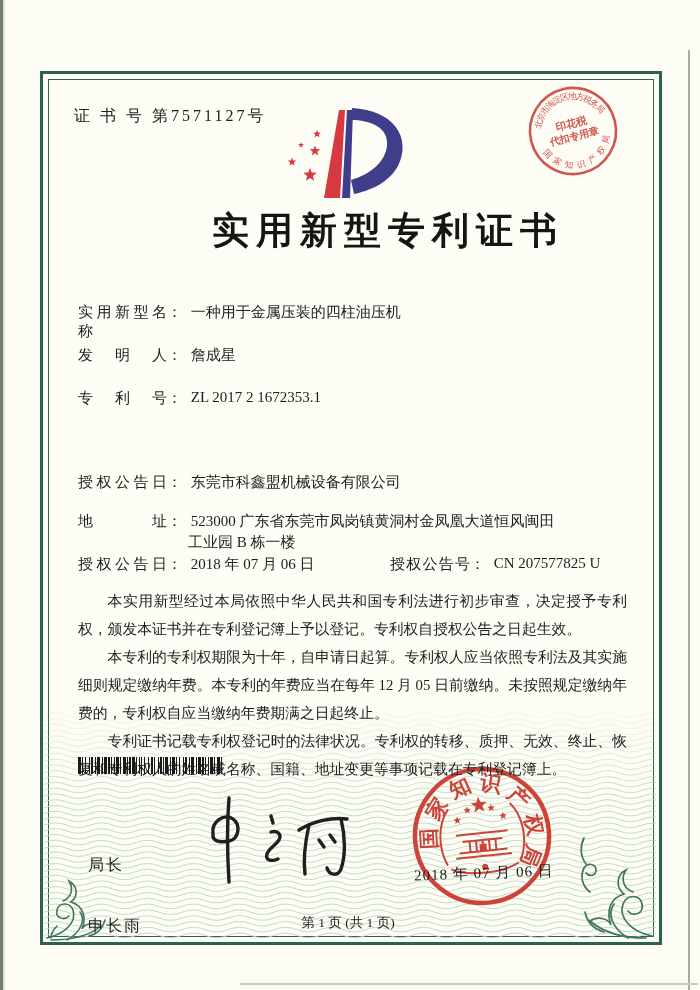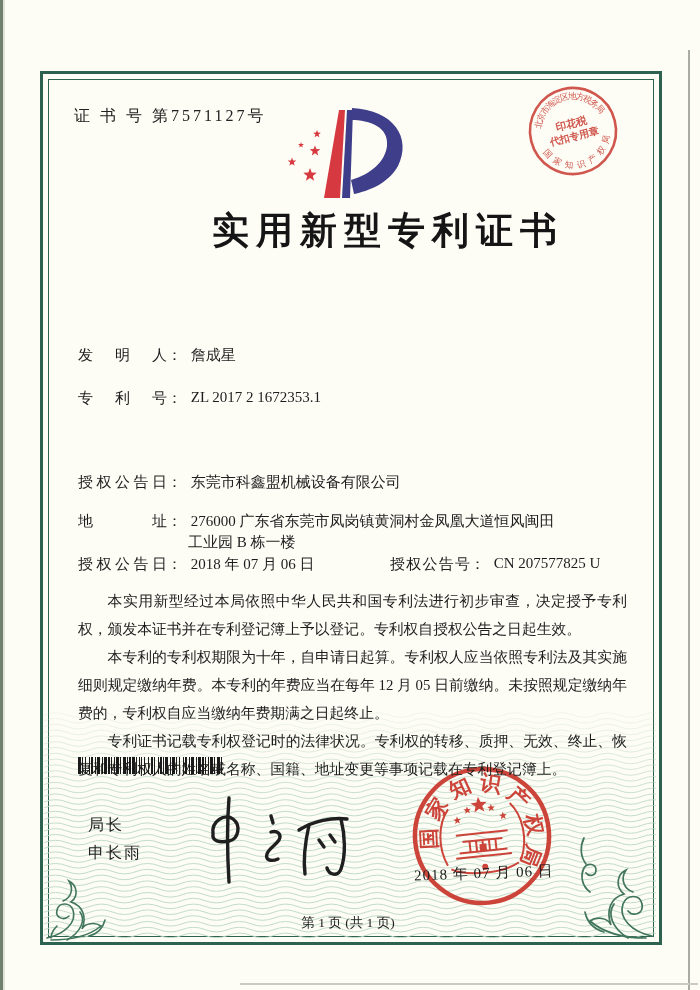--- a/index.html
+++ b/index.html
@@ -24,21 +24,21 @@
   .fvalue{display:inline-block;margin-left:5px;vertical-align:top;max-width:455px;}
   .addr2{position:absolute;left:110px;top:21px;white-space:nowrap;}
   .pair2{position:absolute;left:312px;top:0;}
   .pair2 .flabel{width:80px;}
   .paras{position:absolute;left:78px;top:587px;width:549px;font-size:14.8px;
          line-height:28px;color:#1d1d1d;text-align:justify;z-index:5;}
   .paras p{margin:0;text-indent:2em;}
   .barcode{position:absolute;left:78px;top:757px;z-index:5;}
   .signer{position:absolute;left:88px;top:815px;font-size:16px;color:#222;z-index:5;
           font-family:"Liberation Sans","DejaVu Sans",sans-serif;}
-  .signer div{margin-bottom:7px;letter-spacing:2px;}
+  .signer div{margin-bottom:7px;letter-spacing:2px;margin-top:40px;}
   .signature{position:absolute;left:183px;top:790px;z-index:6;}
   .seal{position:absolute;left:397px;top:751px;z-index:3;opacity:.92;}
   .seal-date{position:absolute;left:414px;top:864px;z-index:4;font-size:15px;
              letter-spacing:1px;color:#1c1c1c;transform:rotate(-2deg);white-space:nowrap;}
   .tax-stamp{position:absolute;left:518px;top:76px;opacity:.92;}
   .waves{position:absolute;left:44px;top:712px;z-index:1;}
   .flourish{position:absolute;z-index:2;}
   .flourish.fl-left{left:43px;top:868px;}
   .flourish.fl-right{left:572px;top:836px;}
   .footer{position:absolute;left:40px;top:914px;width:616px;text-align:center;
@@ -154,35 +154,39 @@
     <path d="M84,14 C126,16 144,44 130,72 C120,90 100,97 86,100 L83,86 C103,80 117,68 119,52 C121,33 102,26 83,26 Z" fill="#3e3e8a"></path>
   <path d="M49.0,36.0L50.0,38.6L52.8,38.8L50.6,40.5L51.4,43.2L49.0,41.7L46.6,43.2L47.4,40.5L45.2,38.8L48.0,38.6Z" fill="#d6393f"></path>
       <path d="M33.0,48.0L33.7,50.0L35.9,50.1L34.2,51.4L34.8,53.4L33.0,52.3L31.2,53.4L31.8,51.4L30.1,50.1L32.3,50.0Z" fill="#d6393f"></path>
       <path d="M47.0,51.5L48.4,55.1L52.2,55.3L49.2,57.7L50.2,61.4L47.0,59.3L43.8,61.4L44.8,57.7L41.8,55.3L45.6,55.1Z" fill="#d6393f"></path>
       <path d="M24.0,63.5L25.1,66.5L28.3,66.6L25.8,68.6L26.6,71.6L24.0,69.9L21.4,71.6L22.2,68.6L19.7,66.6L22.9,66.5Z" fill="#d6393f"></path>
       <path d="M42.0,74.0L43.7,78.6L48.7,78.8L44.8,81.9L46.1,86.7L42.0,83.9L37.9,86.7L39.2,81.9L35.3,78.8L40.3,78.6Z" fill="#d6393f"></path>
     </svg>
 
   <div class="title">实用新型专利证书</div>
 
+  <div class="field-row" style="top:303px">
+    <span class="flabel">实用新型名称</span><span class="fcolon">：</span>
+    <span class="fvalue">一种用于金属压装的四柱油压机</span>
+  </div>
   <div class="field-row" style="top:346px">
     <span class="flabel">发明人</span><span class="fcolon">：</span>
     <span class="fvalue">詹成星</span>
   </div>
   <div class="field-row" style="top:389px">
     <span class="flabel">专利号</span><span class="fcolon">：</span>
     <span class="fvalue">ZL 2017 2 1672353.1</span>
   </div>
   <div class="field-row" style="top:473px">
     <span class="flabel">授权公告日</span><span class="fcolon">：</span>
     <span class="fvalue">东莞市科鑫盟机械设备有限公司</span>
   </div>
   <div class="field-row" style="top:512px">
     <span class="flabel">地址</span><span class="fcolon">：</span>
-    <span class="fvalue">276000 广东省东莞市凤岗镇黄洞村金凤凰大道恒风闽田</span>
+    <span class="fvalue">523000 广东省东莞市凤岗镇黄洞村金凤凰大道恒风闽田</span>
     <span class="addr2">工业园 B 栋一楼</span>
   </div>
   <div class="field-row" style="top:555px">
     <span class="flabel">授权公告日</span><span class="fcolon">：</span>
     <span class="fvalue">2018 年 07 月 06 日</span>
     <span class="pair2">
       <span class="flabel">授权公告号</span><span class="fcolon">：</span>
       <span class="fvalue">CN 207577825 U</span>
     </span>
   </div>

